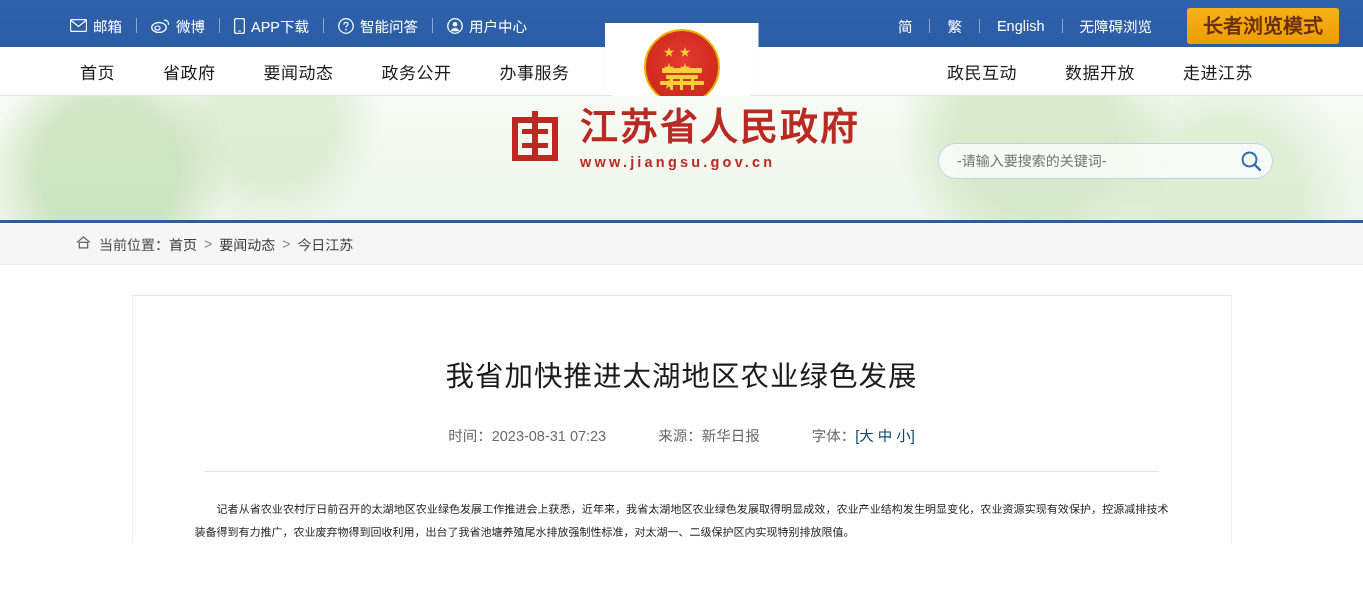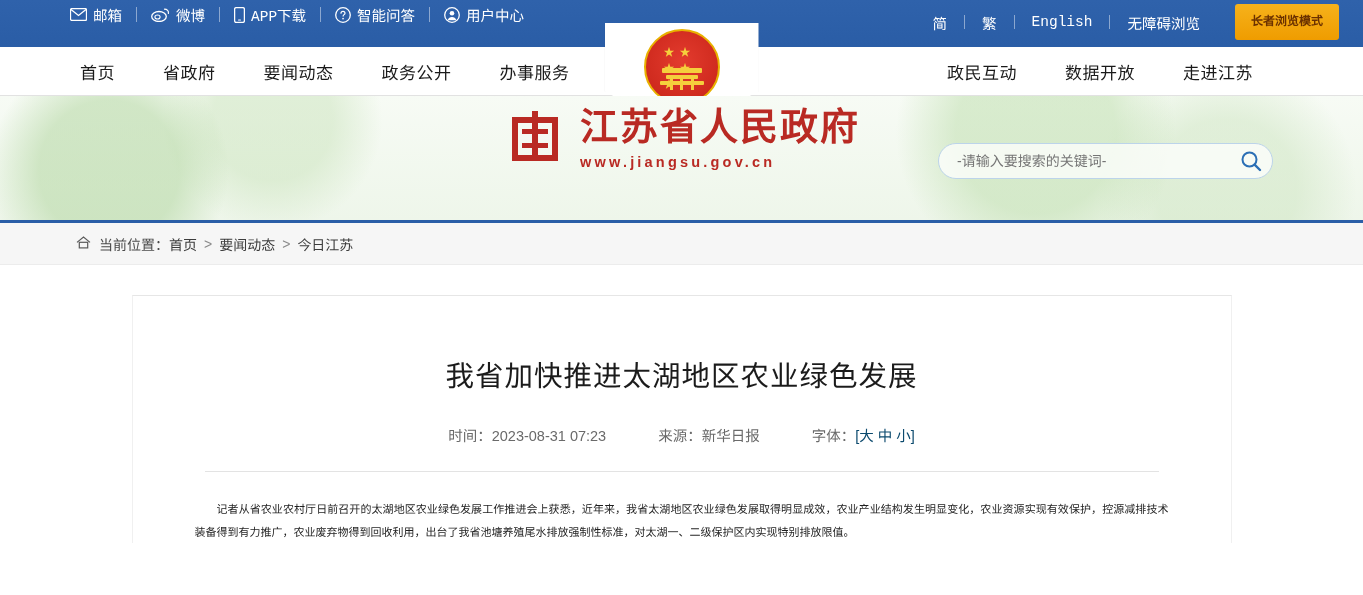--- a/index.html
+++ b/index.html
@@ -9,24 +9,23 @@
     background: #ffffff;
     overflow: hidden;
   }
 
   
   .topbar {
     height: 47px;
     background: #2b5ea7;
     background: linear-gradient(180deg,#2f62ab 0%, #2a5da6 100%);
     display: flex;
-    align-items: flex-start;
+    align-items: center;
     padding: 4px 24px 0 56px;
     position: relative;
-    font-family: Liberation Mono, monospace;
   }
   .topbar-left { display: flex; align-items: center; gap: 0; }
   .tb-item {
     display: flex; align-items: center; gap: 6px;
     color: #ffffff; font-size: 14.5px; white-space: nowrap;
     padding: 0 14px;
   }
   .tb-sep { width: 1px; height: 15px; background: rgba(255,255,255,.45); }
   .tb-icon { display: inline-flex; align-items: center; justify-content: center; }
 
@@ -37,21 +36,21 @@
   .tr-link {
     color: #ffffff; font-size: 14.5px; padding: 0 17px; white-space: nowrap;
   }
   .tr-sep { width: 1px; height: 14px; background: rgba(255,255,255,.45); }
   .elder-btn {
     margin-left: 18px;
     background: #f2a200;
     background: linear-gradient(180deg,#f6b21b 0%, #ef9c00 100%);
     color: #7a3b00;
     font-weight: bold;
-    font-size: 12px;
+    font-size: 20px;
     height: 36px;
     line-height: 36px;
     padding: 0 16px;
     border-radius: 3px;
     white-space: nowrap;
     color: #6b3100;
   }
 
   
   .navbar {

